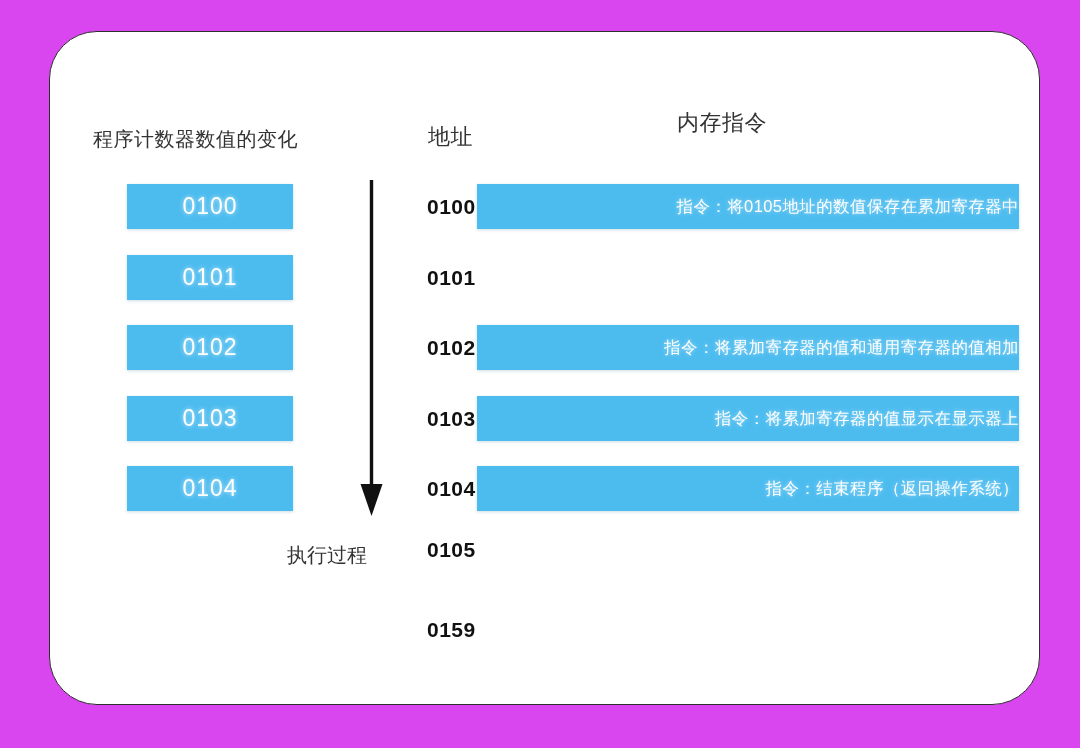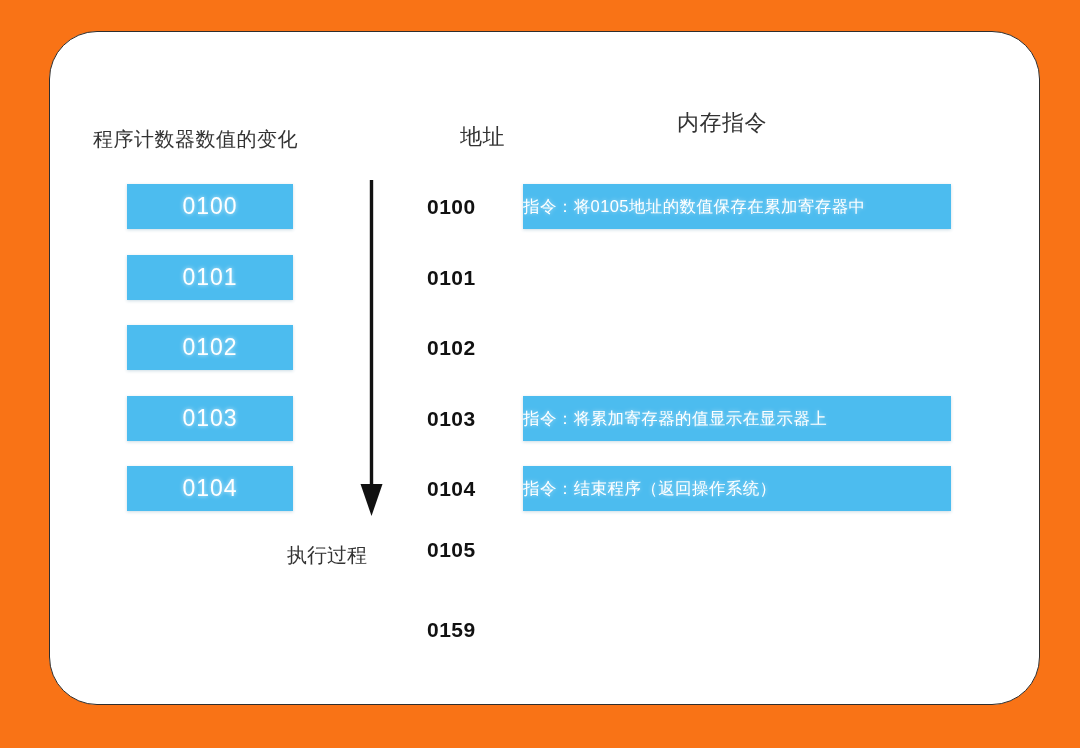--- a/index.html
+++ b/index.html
@@ -12,21 +12,21 @@
     height: 748px;
     font-family: "Liberation Sans", "DejaVu Sans", sans-serif;
     -webkit-font-smoothing: antialiased;
     overflow: hidden;
   }
 
   #canvas {
     position: relative;
     width: 1080px;
     height: 748px;
-    background: #f97316;
+    background: #d946ef;
   }
 
   
   .card {
     position: absolute;
     left: 49px;
     top: 31px;
     width: 991px;
     height: 674px;
     box-sizing: border-box;
@@ -37,21 +37,21 @@
 
   
   .col-heading {
     position: absolute;
     font-size: 20px;
     color: #333333;
     letter-spacing: 0.5px;
     white-space: nowrap;
   }
   #heading-pc   { left: 93px;  top: 126px; }
-  #heading-addr { left: 428px; top: 122px; font-size: 22px; margin-left: 32px; }
+  #heading-addr { left: 428px; top: 122px; font-size: 22px; }
   #heading-mem  { left: 677px; top: 108px; font-size: 22px; }
 
   
   .pc-box {
     position: absolute;
     left: 127px;
     width: 166px;
     height: 45px;
     background: #4cbcef;
     box-shadow: 0 1px 3px rgba(90,140,170,0.30);
@@ -90,28 +90,28 @@
     width: 70px;
     font-size: 21px;
     font-weight: bold;
     color: #111111;
     letter-spacing: 0.5px;
     text-align: left;
     line-height: 45px;
   }
   .mem-bar {
     position: absolute;
-    left: 523px;
-    width: 428px;
+    left: 477px;
+    width: 542px;
     height: 45px;
     background: #4cbcef;
     box-shadow: 0 1px 3px rgba(90,140,170,0.30);
     display: flex;
     align-items: center;
-    justify-content: flex-start;
+    justify-content: flex-end;
   }
   .mem-bar span {
     color: #ffffff;
     font-size: 16.5px;
     letter-spacing: 0.4px;
     text-shadow: 0 0 4px rgba(255,255,255,0.55);
     white-space: nowrap;
   }
   .mem-bar.data-row span {
     font-size: 17px;
@@ -158,20 +158,23 @@
   <div class="addr-label" style="top:255px">0101</div>
   <div class="addr-label" style="top:325px">0102</div>
   <div class="addr-label" style="top:396px">0103</div>
   <div class="addr-label" style="top:466px">0104</div>
   <div class="addr-label" style="top:527px">0105</div>
   <div class="addr-label" style="top:607px">0159</div>
 
   <div class="mem-bar" style="top:184px">
     <span>指令：将0105地址的数值保存在累加寄存器中</span>
   </div>
+  <div class="mem-bar" style="top:325px">
+    <span>指令：将累加寄存器的值和通用寄存器的值相加</span>
+  </div>
   <div class="mem-bar" style="top:396px">
     <span>指令：将累加寄存器的值显示在显示器上</span>
   </div>
   <div class="mem-bar" style="top:466px">
     <span>指令：结束程序（返回操作系统）</span>
   </div>
 
 </div>
 
 </body></html>

